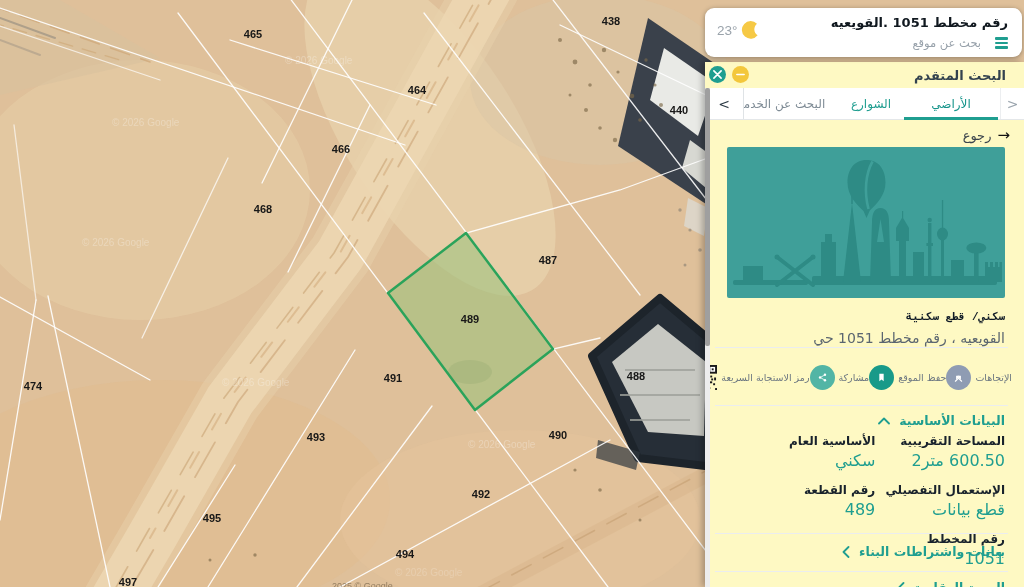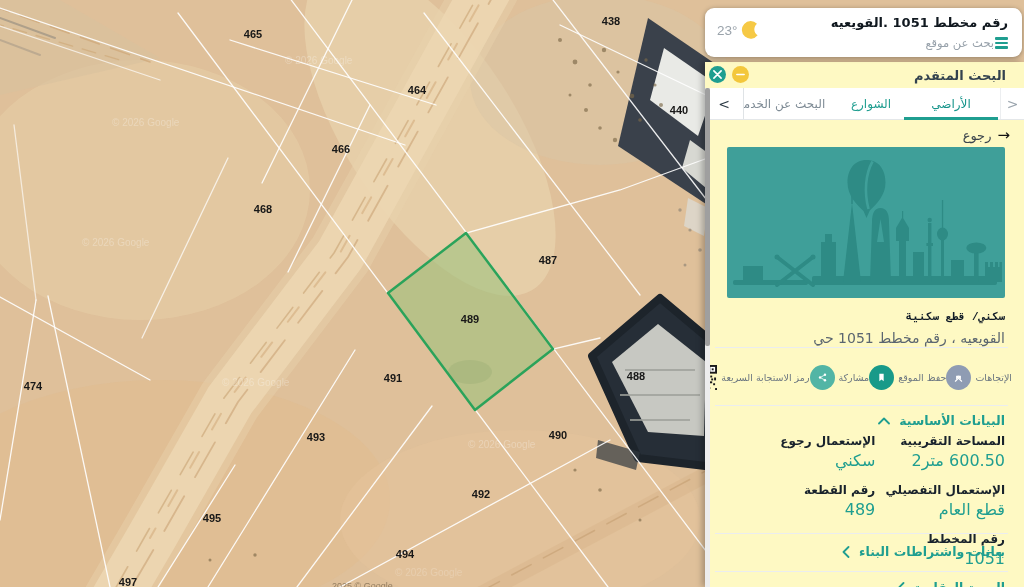--- a/index.html
+++ b/index.html
@@ -9,21 +9,21 @@
   #map-svg{position:absolute;left:0;top:0;}
   .parcel-num{font:bold 11px "Liberation Sans",sans-serif;fill:#181818;text-anchor:middle;dominant-baseline:middle;}
   .wm{font:10px "Liberation Sans",sans-serif;fill:rgba(255,255,255,.28);}
   .attr{font:9px "Liberation Sans",sans-serif;fill:rgba(95,78,55,.6);}
 
   
   #top-card{position:absolute;left:705px;top:8px;width:317px;height:49px;background:#fff;
             border-radius:9px;box-shadow:0 1px 5px rgba(0,0,0,.35);z-index:30;}
   #card-title{position:absolute;right:14px;top:7px;font-size:13px;font-weight:bold;color:#10181f;
               white-space:nowrap;text-align:right;}
-  #search-row{position:absolute;right:14px;top:28px;display:flex;align-items:center;gap:1px;cursor:pointer;}
+  #search-row{position:absolute;right:14px;top:28px;display:flex;align-items:center;gap:14px;cursor:pointer;}
   #search-row .txt{font-size:11.5px;color:#97a1aa;}
   #hamburger{display:flex;flex-direction:column;gap:2.4px;}
   #hamburger span{display:block;width:13px;height:2.2px;background:#1f9e90;border-radius:1px;}
   #weather{position:absolute;left:12px;top:11px;display:flex;align-items:center;gap:2px;}
   #weather .t{font-size:13.5px;color:#9aa3ab;font-family:"Liberation Sans",sans-serif;}
 
   
   #panel{position:absolute;left:705px;top:62px;width:319px;height:525px;background:#fef9c3;
          box-shadow:-3px 0 6px rgba(0,0,0,.25);z-index:20;overflow:hidden;}
   #panel-header-title{position:absolute;right:18px;top:6px;font-size:13px;font-weight:bold;color:#33424f;}
@@ -370,26 +370,26 @@
     </svg>
     <span class="t">البيانات الأساسية</span>
   </div>
 
   <div id="fields">
     <div class="field">
       <div class="flabel">المساحة التقريبية</div>
       <div class="fvalue">600.50 متر2</div>
     </div>
     <div class="field">
-      <div class="flabel">الإستعمال رجوع</div>
+      <div class="flabel">الأساسية العام</div>
       <div class="fvalue">سكني</div>
     </div>
     <div class="field">
       <div class="flabel">الإستعمال التفصيلي</div>
-      <div class="fvalue">قطع العام</div>
+      <div class="fvalue">قطع بيانات</div>
     </div>
     <div class="field">
       <div class="flabel">رقم القطعة</div>
       <div class="fvalue">489</div>
     </div>
     <div class="field">
       <div class="flabel">رقم المخطط</div>
       <div class="fvalue">1051</div>
     </div>
   </div>

